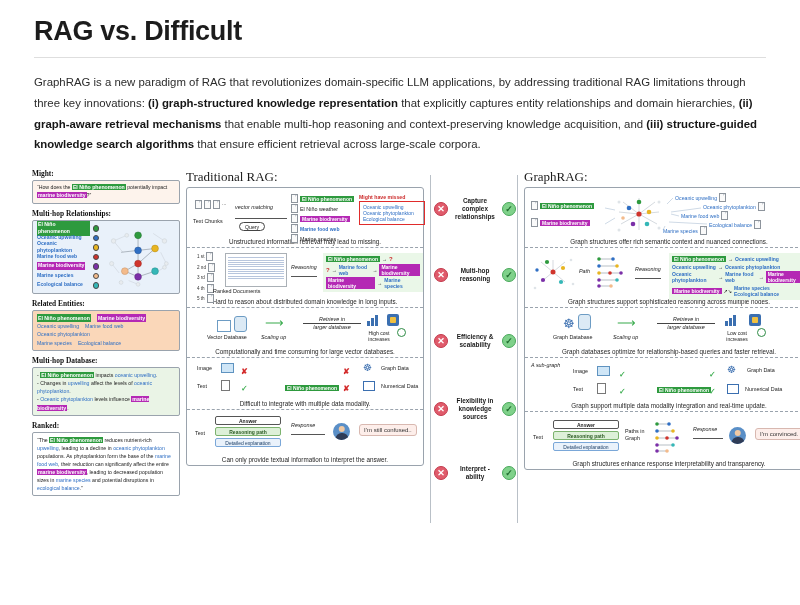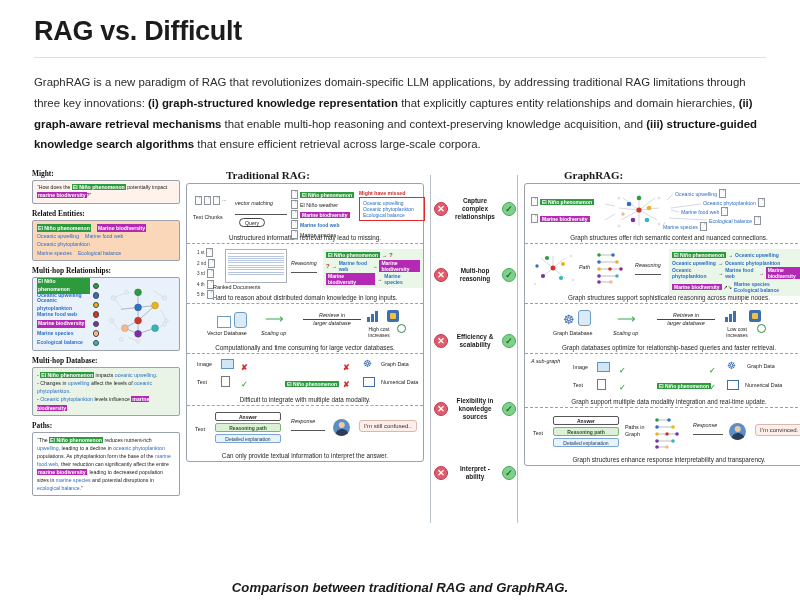--- a/index.html
+++ b/index.html
@@ -20,21 +20,21 @@
   }
   .rule { height:1px; background:#dedede; margin: 0 12px 14px 12px; }
   .intro {
     font-size: 11.4px; line-height: 1.82; color: #2b2b2b;
     padding: 0 14px 0 12px; text-align: left;
   }
   .intro b { font-weight: 700; color:#161616; }
 
   
   .figure { position: relative; margin: 14px 6px 0 6px; height: 360px; }
-  .col-head { font-size:11px; font-weight:700; color:#1a1a1a; margin-bottom:2px; font-family:"Liberation Serif", serif;margin-left:40px; }
+  .col-head { font-size:13px; font-weight:400; color:#1a1a1a; margin-bottom:2px; font-family:"Liberation Serif", serif; }
 
   .panel { border:1px solid #9aa3ad; border-radius:3px; background:#fff; }
 
   
   .leftcol { position:absolute; left:4px; top:0; width:148px; }
   .blk { margin-bottom:5px; }
   .blk-title { font-size:7.4px; font-weight:700; color:#111; margin-bottom:2px; font-family:"Liberation Serif", serif;}
   .qbox {
     border:1px solid #9aa3ad; background:#fdf3ec; border-radius:2px;
     padding:3px 4px; font-size:5.2px; line-height:1.5; color:#222;
@@ -138,41 +138,20 @@
     <div class="leftcol">
 
       <div class="blk">
         <div class="blk-title">Might:</div>
         <div class="qbox">
           <span>“How does the </span><span class="hl-green">El Niño phenomenon</span><span> potentially impact </span><span class="hl-purple">marine biodiversity</span><span>?”</span>
         </div>
       </div>
 
       <div class="blk">
-        <div class="blk-title">Related Entities:</div>
-        <div class="entbox">
-          <div class="r">
-              <span class="hl-green">El Niño phenomenon</span>
-              <span class="hl-purple">Marine biodiversity</span>
-            </div>
-          <div class="r">
-              <span class="t-blue">Oceanic upwelling</span>
-              <span class="t-blue">Marine food web</span>
-            </div>
-          <div class="r">
-              <span class="t-blue">Oceanic phytoplankton</span>
-            </div>
-          <div class="r">
-              <span class="t-blue">Marine species</span>
-              <span class="t-blue">Ecological balance</span>
-            </div>
-        </div>
-      </div>
-
-      <div class="blk">
         <div class="blk-title">Multi-hop Relationships:</div>
         <div class="mhbox">
           <div class="legend" id="legend">
               <div class="lrow">
                 <span class="hl-green">El Niño phenomenon</span>
                 <span class="dot" style="background: rgb(46, 154, 62);"></span>
               </div>
               <div class="lrow">
                 <span class="t-blue" style="font-weight: 700;">Oceanic upwelling</span>
                 <span class="dot" style="background: rgb(47, 111, 196);"></span>
@@ -230,30 +209,51 @@
               <circle cx="34" cy="42" r="3.6" fill="#d0342c" stroke="#9c241e" stroke-width="0.5"></circle>
               <circle cx="34" cy="56" r="3.6" fill="#7b2fa8" stroke="#59207a" stroke-width="0.5"></circle>
               <circle cx="20" cy="50" r="3.6" fill="#f3bb8c" stroke="#c48f63" stroke-width="0.5"></circle>
               <circle cx="52" cy="50" r="3.6" fill="#35b7b7" stroke="#238a8a" stroke-width="0.5"></circle>
             </svg>
           </div>
         </div>
       </div>
 
       <div class="blk">
+        <div class="blk-title">Related Entities:</div>
+        <div class="entbox">
+          <div class="r">
+              <span class="hl-green">El Niño phenomenon</span>
+              <span class="hl-purple">Marine biodiversity</span>
+            </div>
+          <div class="r">
+              <span class="t-blue">Oceanic upwelling</span>
+              <span class="t-blue">Marine food web</span>
+            </div>
+          <div class="r">
+              <span class="t-blue">Oceanic phytoplankton</span>
+            </div>
+          <div class="r">
+              <span class="t-blue">Marine species</span>
+              <span class="t-blue">Ecological balance</span>
+            </div>
+        </div>
+      </div>
+
+      <div class="blk">
         <div class="blk-title">Multi-hop Database:</div>
         <div class="rbox">
           <div>- <span class="hl-green">El Niño phenomenon</span> impacts <span class="t-blue">oceanic upwelling</span>.</div>
           <div>- Changes in <span class="t-blue">upwelling</span> affect the levels of <span class="t-blue">oceanic phytoplankton</span>.</div>
           <div>- <span class="t-blue">Oceanic phytoplankton</span> levels influence <span class="hl-purple">marine biodiversity</span>.</div>
         </div>
       </div>
 
       <div class="blk">
-        <div class="blk-title">Paths:</div>
+        <div class="blk-title">Ranked:</div>
         <div class="abox">
           “The <span class="hl-green">El Niño phenomenon</span> reduces nutrient-rich <span class="t-blue">upwelling</span>, leading to a decline in <span class="t-blue">oceanic phytoplankton</span> populations. As phytoplankton form the base of the <span class="t-blue">marine food web</span>, their reduction can significantly affect the entire <span class="hl-purple">marine biodiversity</span>, leading to decreased population sizes in <span class="t-blue">marine species</span> and potential disruptions in <span class="t-blue">ecological balance</span>.”
         </div>
       </div>
     </div>
 
     <div class="midcol">
       <div class="col-head">Traditional RAG:</div>
       <div class="panel">
 
@@ -685,14 +685,13 @@
             <div style="position:absolute;left:164px;top:22px;width:30px;border-top:0.8px solid #555;"></div>
             <div style="position:absolute;left:200px;top:11px;" class="avatar"></div>
             <div style="position:absolute;left:226px;top:12px;" class="bubble">I’m convinced.</div>
           </div>
           <div class="caption">Graph structures enhance response interpretability and transparency.</div>
         </div>
       </div>
     </div>
   </div>
 
-  <div class="caption-bottom">Comparison between traditional RAG and GraphRAG.</div>
 </div>
 
 </body></html>

